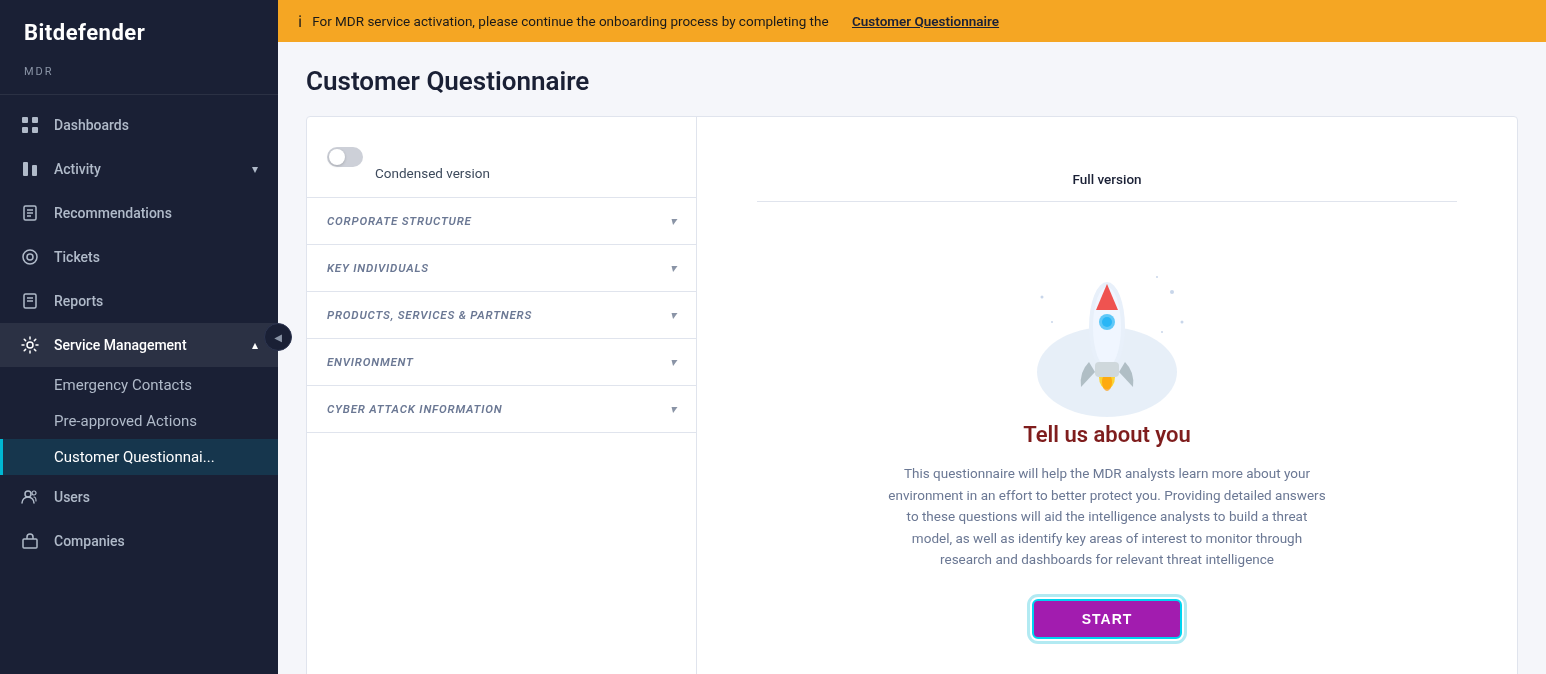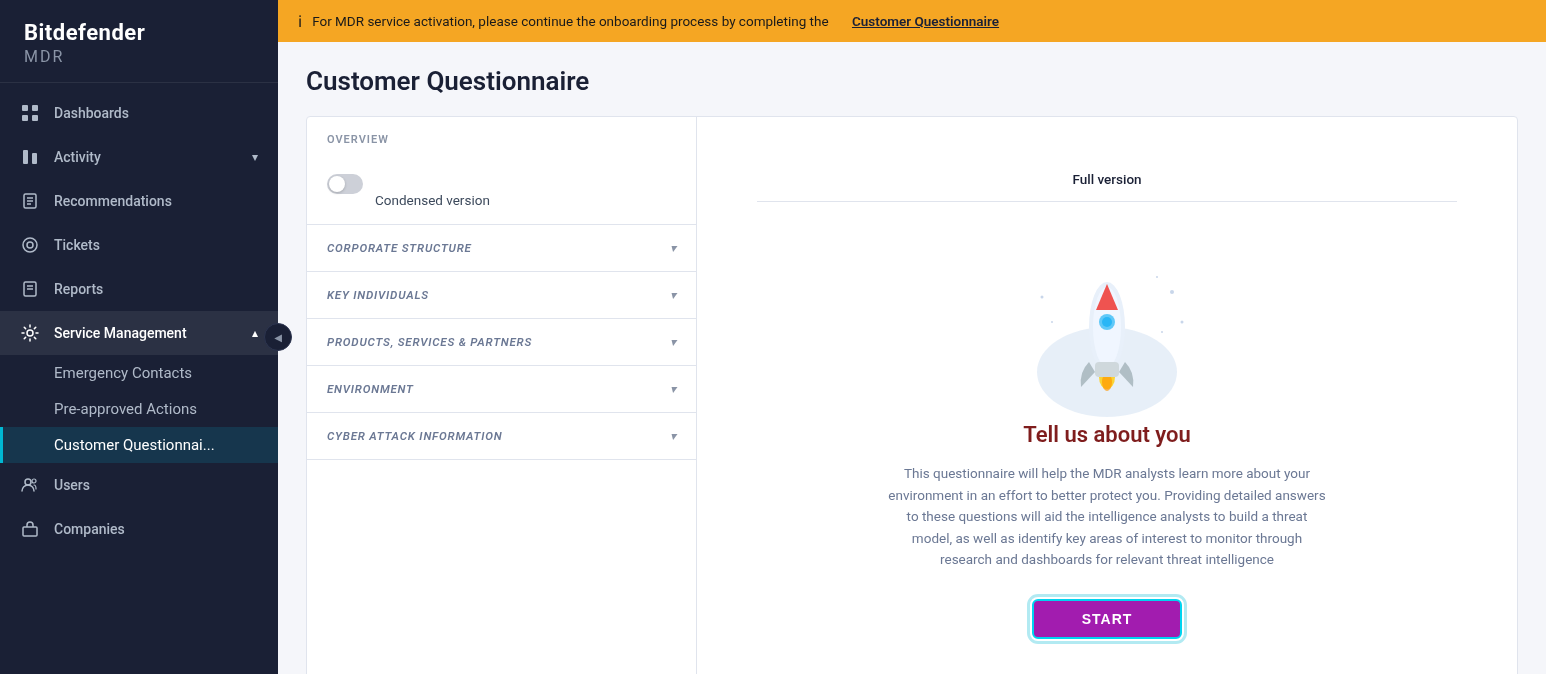--- a/index.html
+++ b/index.html
@@ -20,24 +20,24 @@
       padding: 20px 24px 16px;
       border-bottom: 1px solid rgba(255,255,255,0.08);
     }
     .sidebar-logo .brand {
       font-size: 22px;
       font-weight: 700;
       color: #fff;
       letter-spacing: 0.5px;
     }
     .sidebar-logo .sub {
-      font-size: 16px;
+      font-size: 11px;
       color: #8a94a6;
       letter-spacing: 2px;
-      margin-top: 2px;
+      margin-top: 20px;
     }
     .sidebar-nav { flex: 1; padding: 8px 0; }
     .nav-item {
       display: flex;
       align-items: center;
       padding: 12px 20px;
       cursor: pointer;
       color: #b0bac9;
       font-size: 14px;
       font-weight: 500;
@@ -369,21 +369,20 @@
   </div>
 
   <div class="page-content">
     <h1 class="page-title">Customer Questionnaire</h1>
 
     <div class="two-col">
 
       <div class="left-col">
 
         <div class="overview-section">
-          <div class="section-label">OVERVIEW</div>
           <div class="toggle-row">
             <div class="toggle"></div>
             <span class="toggle-label">Condensed version</span>
           </div>
         </div>
 
         <div class="accordion-item">
           <div class="accordion-header">
             <span class="accordion-title">CORPORATE STRUCTURE</span>
             <span class="accordion-chevron">▾</span>

